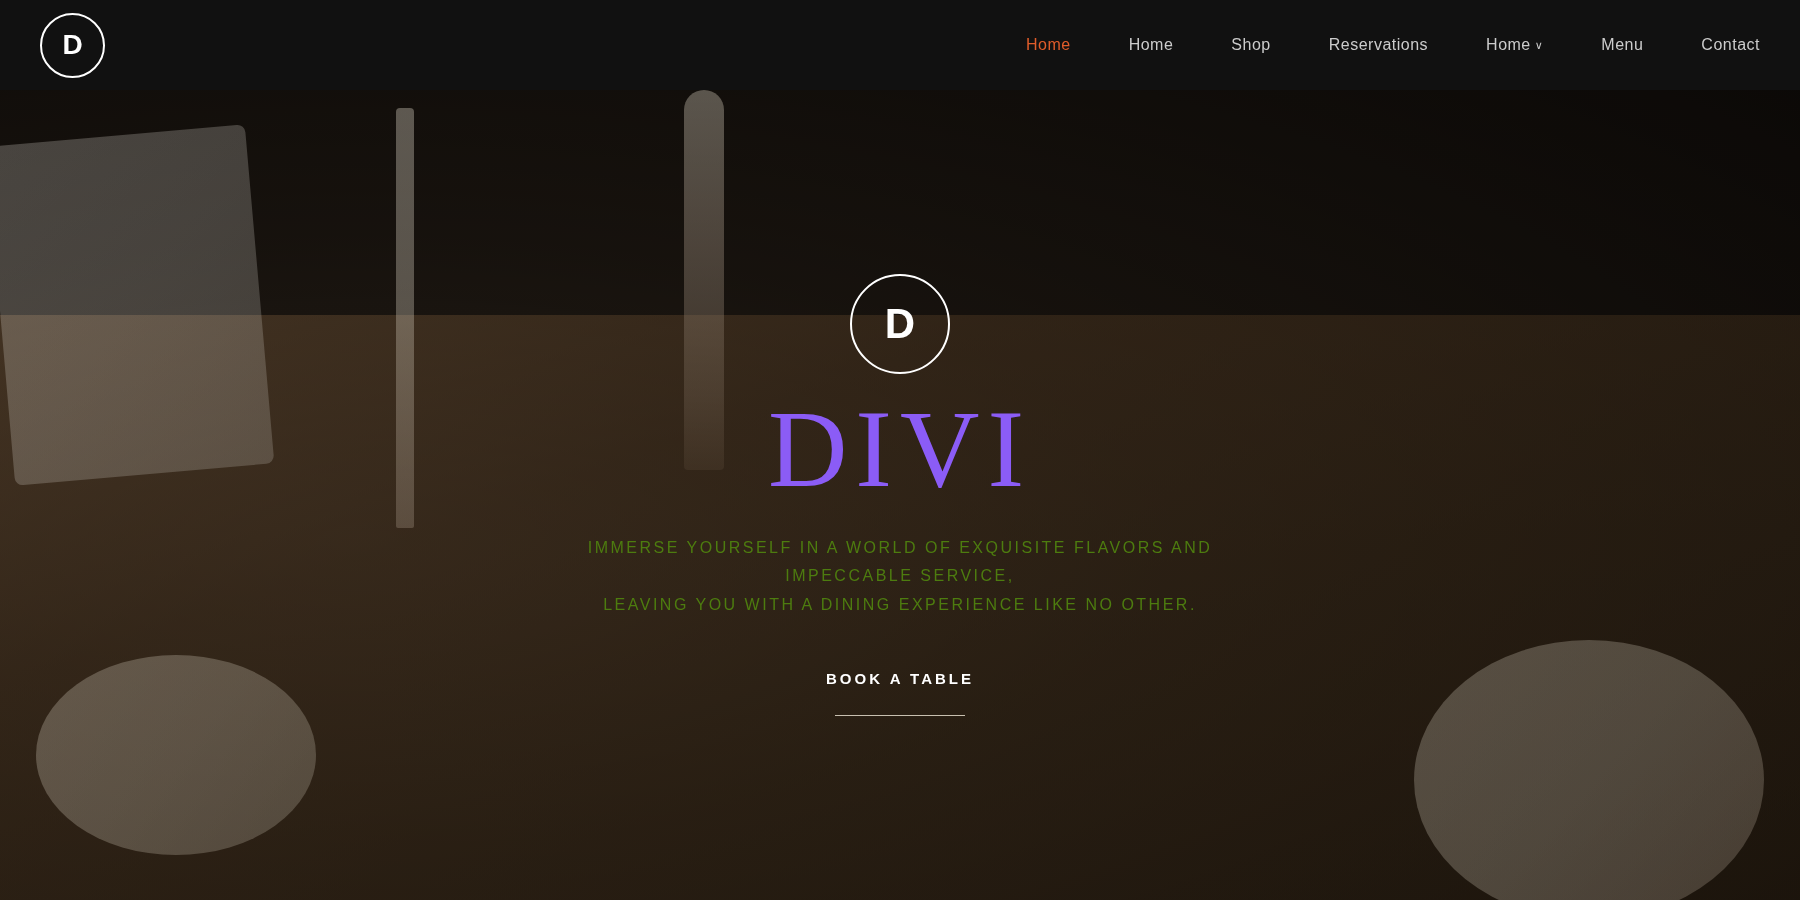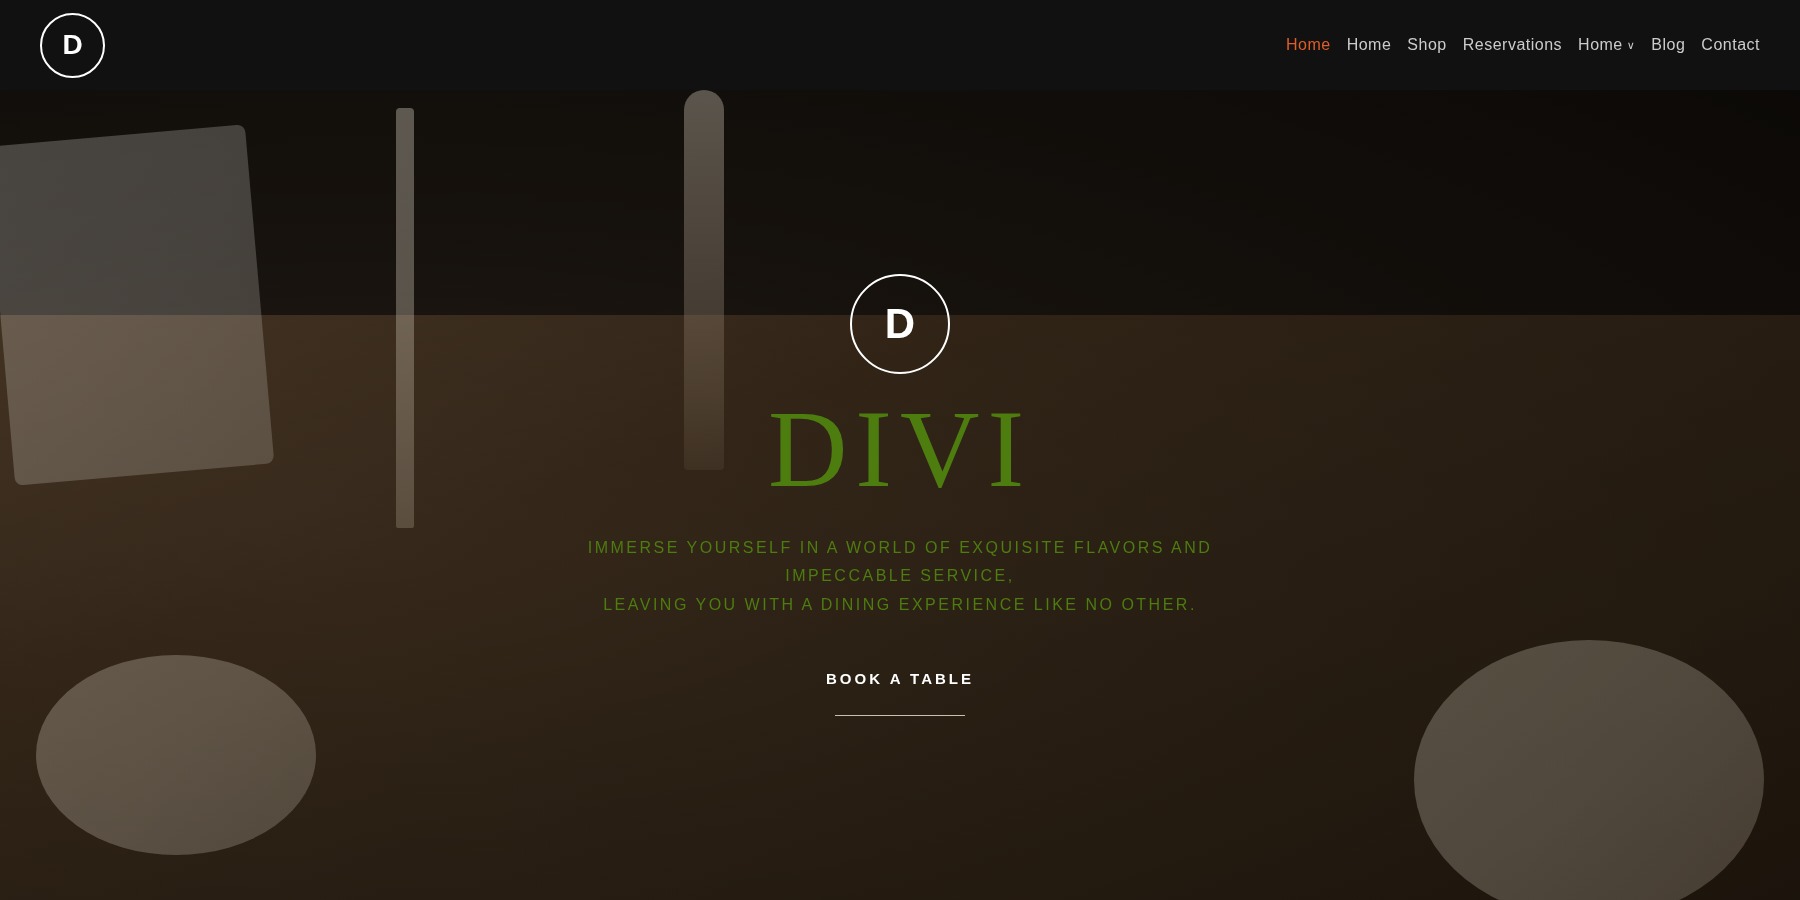--- a/index.html
+++ b/index.html
@@ -43,21 +43,21 @@
     .logo-circle span {
       color: #ffffff;
       font-size: 28px;
       font-weight: bold;
       font-family: Arial, sans-serif;
     }
 
     .nav-links {
       display: flex;
       align-items: center;
-      gap: 16px;
+      gap: 58px;
       list-style: none;
     }
 
     .nav-links li a {
       text-decoration: none;
       font-family: Arial, sans-serif;
       font-size: 16px;
       font-weight: 500;
       letter-spacing: 0.5px;
     }
@@ -213,21 +213,21 @@
     }
 
     .hero-logo-circle span {
       color: #ffffff;
       font-size: 42px;
       font-weight: bold;
       font-family: Arial, sans-serif;
     }
 
     .hero-title {
-      color: #4d7c0f;
+      color: #8b5cf6;
       font-size: 110px;
       font-weight: 400;
       letter-spacing: 8px;
       font-family: Georgia, 'Times New Roman', serif;
       margin-bottom: 30px;
       line-height: 1;
     }
 
     .hero-subtitle {
       color: #4d7c0f;
@@ -299,21 +299,21 @@
       <li>
         <a href="#" class="inactive">Reservations</a>
       </li>
       <li>
         <a href="#" class="inactive nav-shop">
           <span>Home</span>
           <span class="chevron"> ∨</span>
         </a>
       </li>
       <li>
-        <a href="#" class="inactive">Blog</a>
+        <a href="#" class="inactive">Menu</a>
       </li>
       <li>
         <a href="#" class="inactive">Contact</a>
       </li>
     </ul>
   </nav>
 
   <div class="hero-content">
     <div class="hero-logo-circle">
       <span>D</span>

